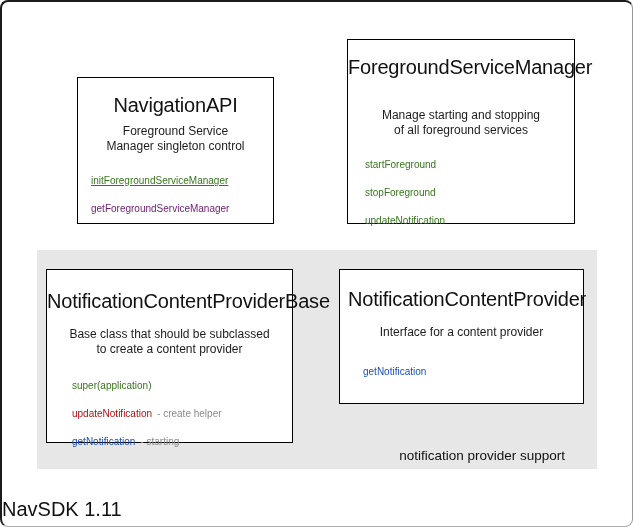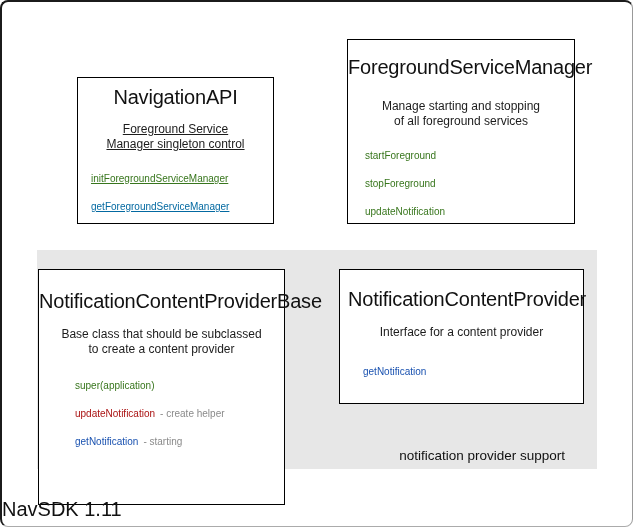--- a/index.html
+++ b/index.html
@@ -56,33 +56,33 @@
   .method {
     font-size: 10px;
     line-height: 16px;
     margin-bottom: 12px;
     white-space: nowrap;
   }
   .msuffix { margin-left: 5px; }
 
   
   #box-nav   { left: 75px;  top: 75px;  width: 197px; height: 147px; }
-  #box-nav .box-title   { margin-top: 8px; text-align: center; }
-  #box-nav .box-desc    { margin-top: 13px; text-decoration: underline; }
+  #box-nav .box-title   { margin-top: 16px; text-align: center; }
+  #box-nav .box-desc    { margin-top: 7px; }
   #box-nav .methods     { margin-top: 19px; padding-left: 13px; }
 
   #box-fsm   { left: 345px; top: 37px;  width: 228px; height: 185px; }
   #box-fsm .box-title   { margin-top: 16px; }
-  #box-fsm .box-desc    { margin-top: 20px; }
+  #box-fsm .box-desc    { margin-top: 29px; }
   #box-fsm .methods     { margin-top: 19px; padding-left: 17px; }
 
-  #box-ncpb  { left: 36px;  top: 267px; width: 247px; height: 236px; }
+  #box-ncpb  { left: 44px;  top: 267px; width: 247px; height: 174px; }
   #box-ncpb .box-title  { margin-top: 20px; }
   #box-ncpb .box-desc   { margin-top: 14px; }
-  #box-ncpb .methods    { margin-top: 21px; padding-left: 36px; }
+  #box-ncpb .methods    { margin-top: 21px; padding-left: 25px; }
 
   #box-ncp   { left: 337px; top: 267px; width: 245px; height: 135px; }
   #box-ncp .box-title   { margin-top: 18px; padding-left: 8px; }
   #box-ncp .box-desc    { margin-top: 14px; }
   #box-ncp .methods     { margin-top: 24px; padding-left: 23px; }
 
   .footer-label {
     position: absolute;
     left: 0;
     width: 100%;
@@ -105,21 +105,21 @@
     <div class="box-title">NavigationAPI</div>
     <div class="box-desc">
       <div>Foreground Service</div>
       <div>Manager singleton control</div>
     </div>
     <div class="methods">
       <div class="method">
         <span style="color: rgb(56, 118, 29); text-decoration: underline;">initForegroundServiceManager</span>
       </div>
       <div class="method">
-        <span style="color: #0369a1; text-decoration: underline;">getForegroundServiceManager</span>
+        <span style="color: #701a75;">getForegroundServiceManager</span>
       </div>
     </div>
   </div>
 
   <div class="class-box" id="box-fsm">
     <div class="box-title">ForegroundServiceManager</div>
     <div class="box-desc">
       <div>Manage starting and stopping</div>
       <div>of all foreground services</div>
     </div>

